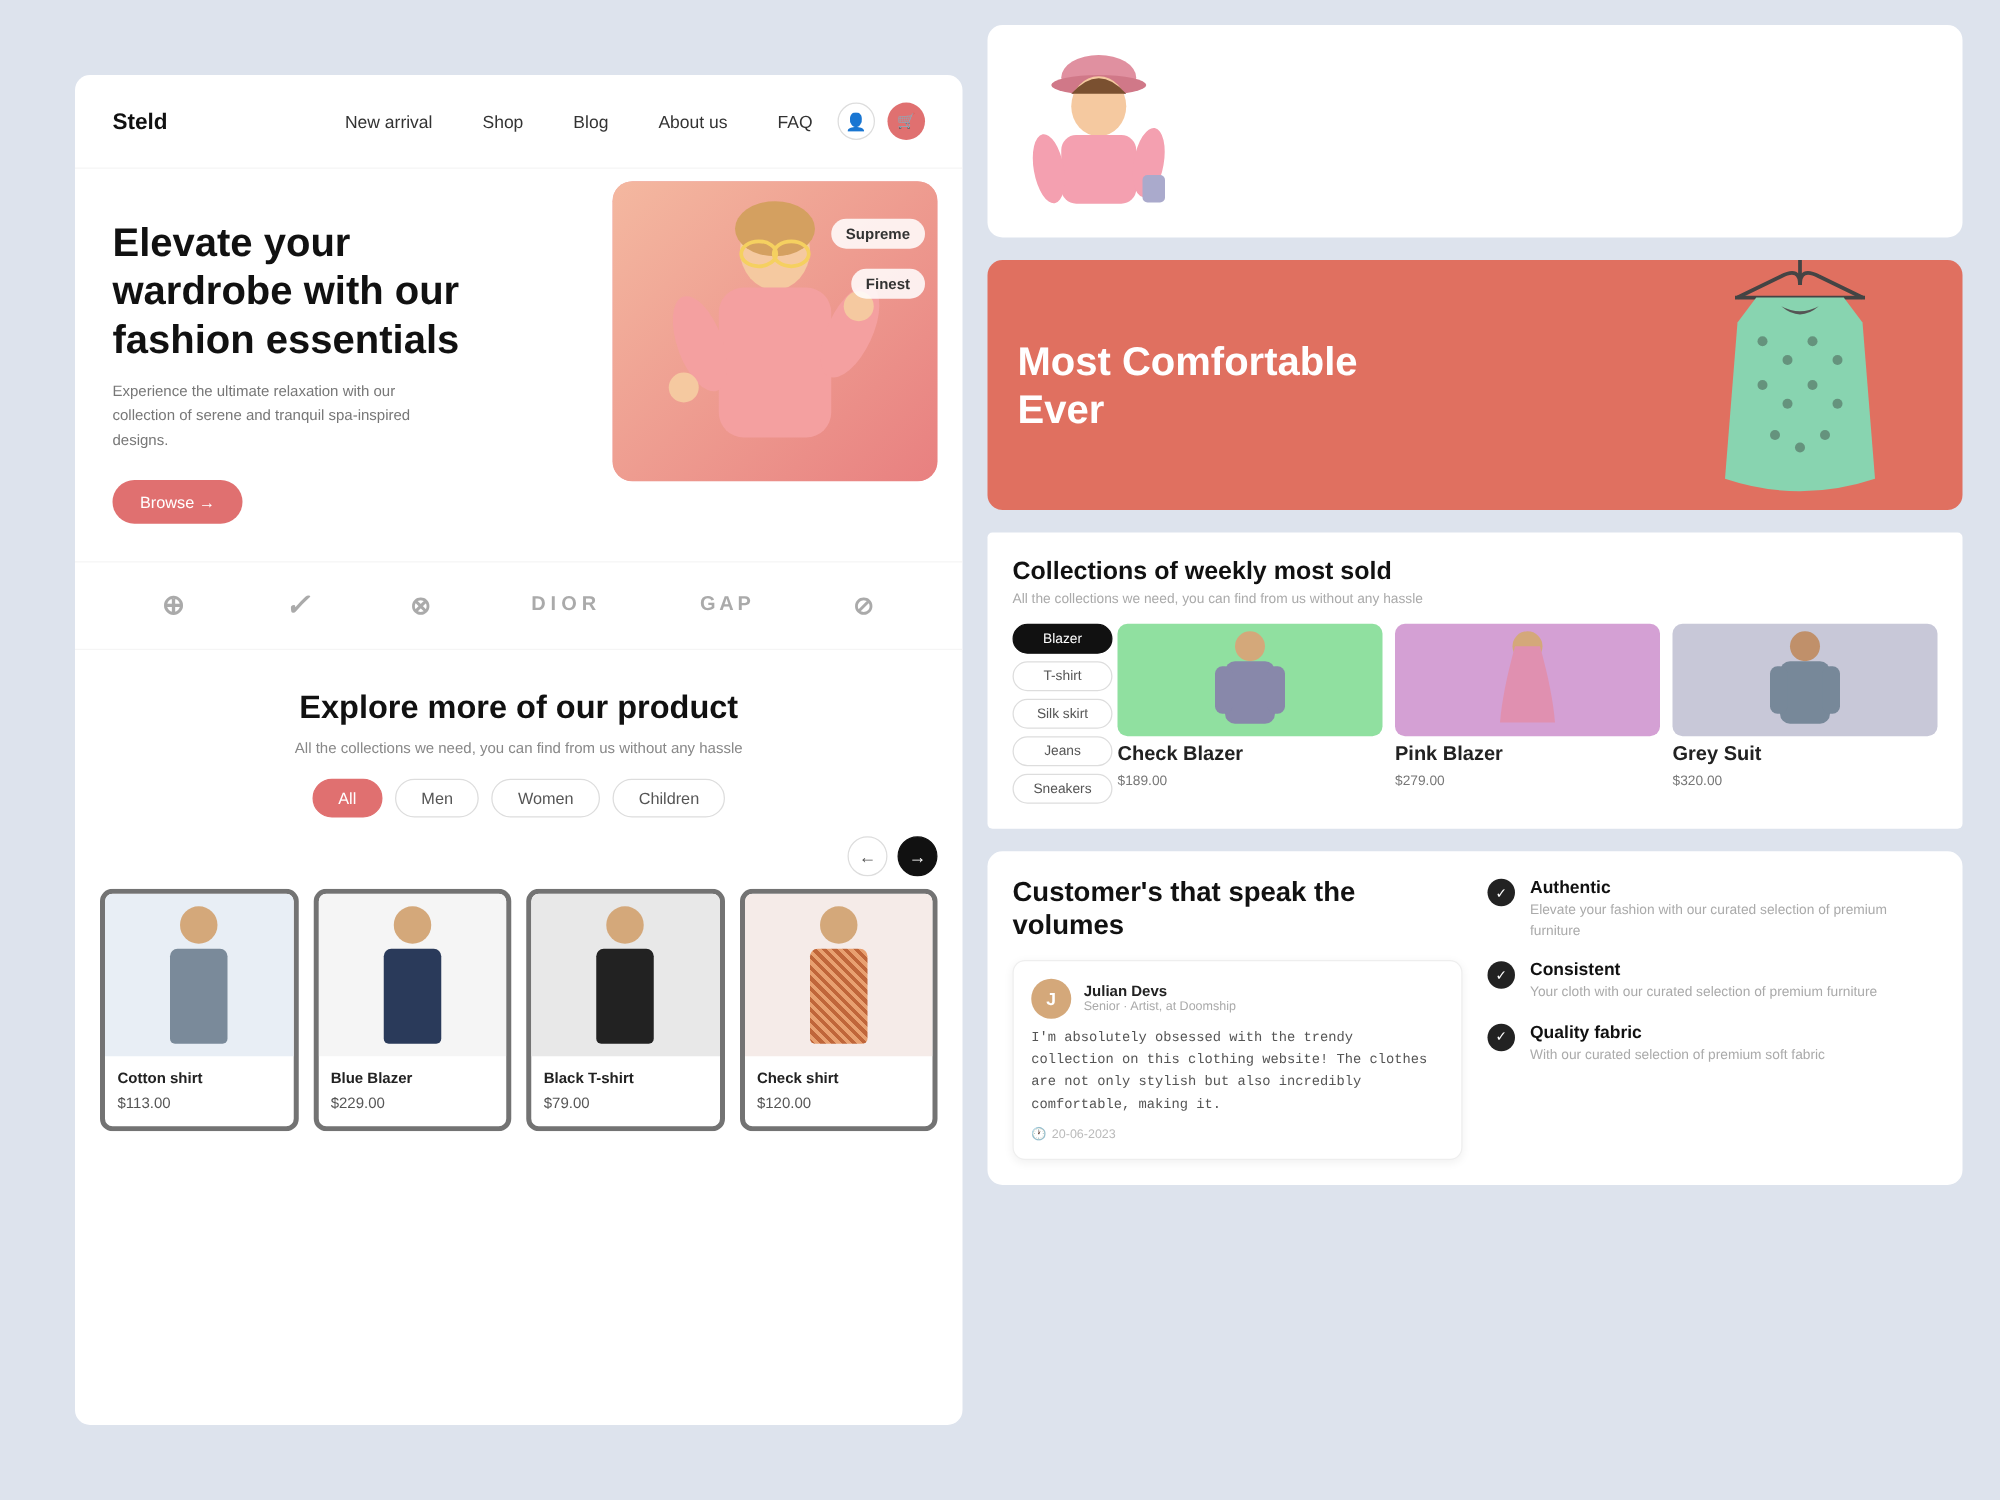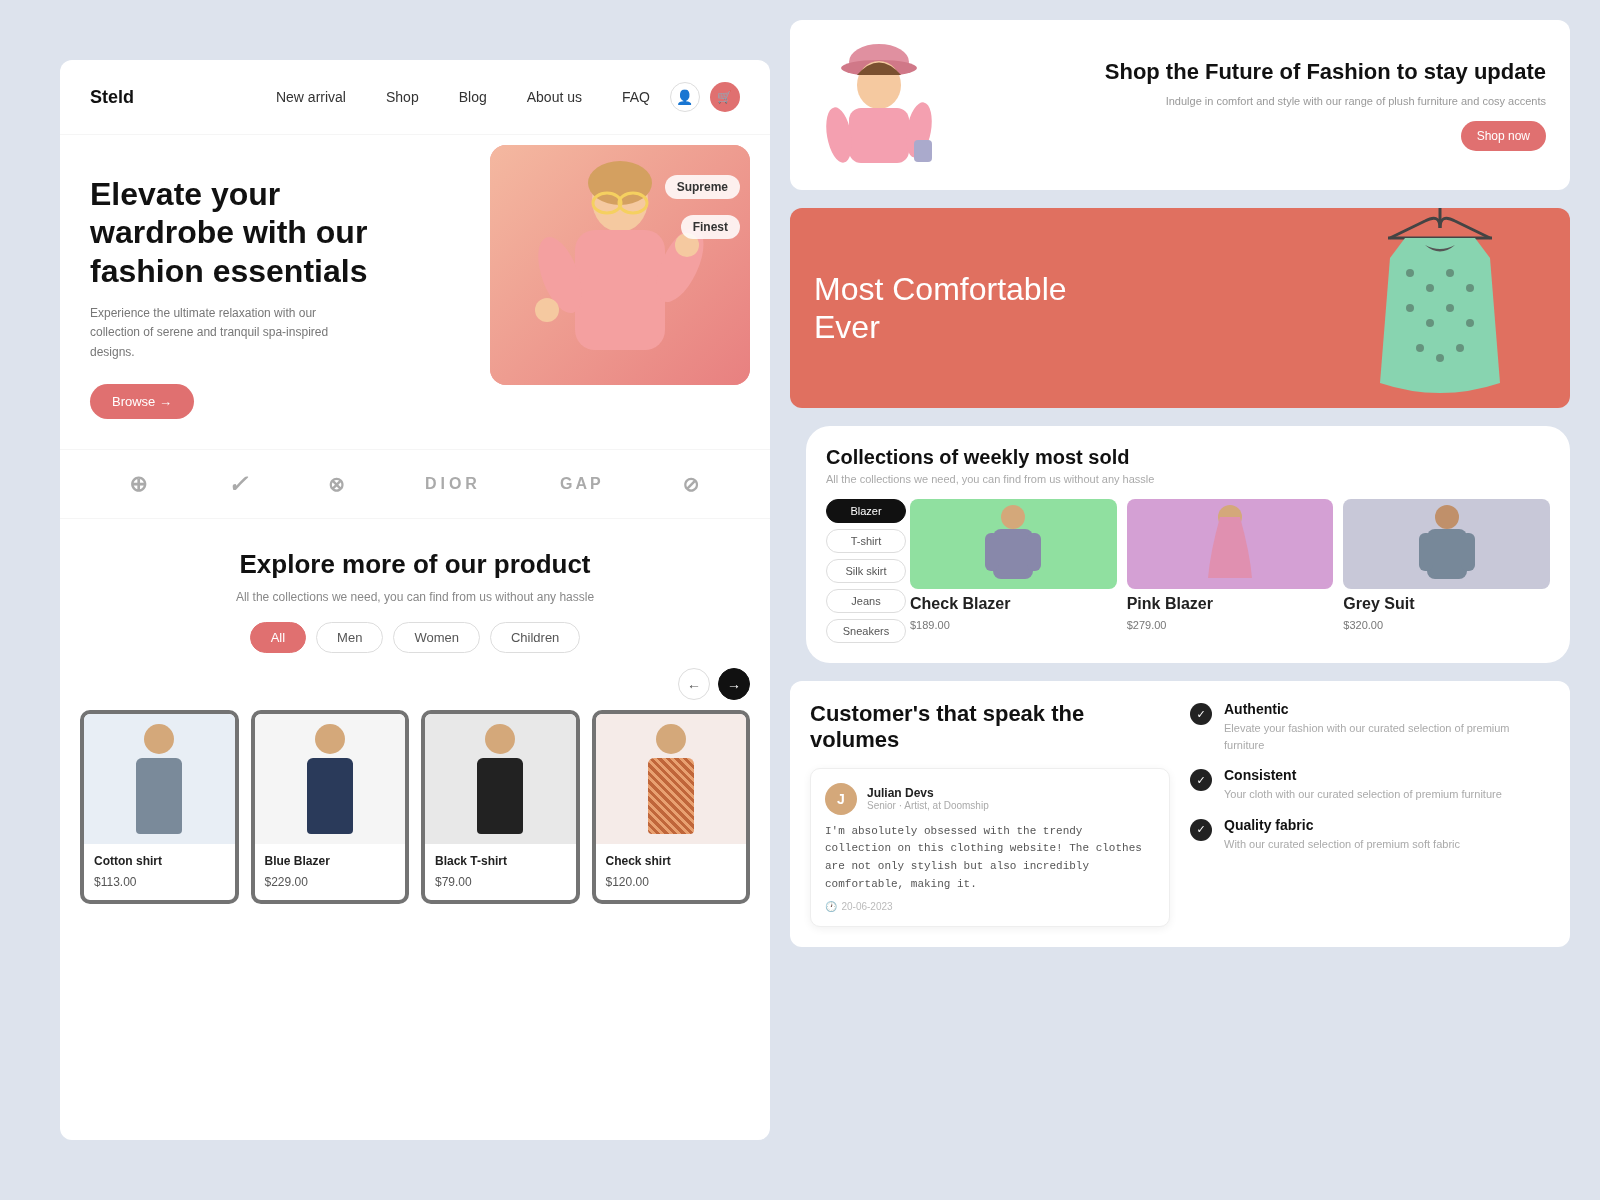--- a/index.html
+++ b/index.html
@@ -353,42 +353,41 @@
       padding: 30px 24px;
       display: flex;
       align-items: center;
       justify-content: space-between;
       min-height: 200px;
       position: relative;
       overflow: hidden;
     }
     .comfort-banner h2 {
       font-size: 32px;
-      font-weight: 400;
+      font-weight: 700;
       color: #fff;
       line-height: 1.2;
       max-width: 280px;
     }
     .comfort-banner-img {
       position: absolute;
       right: 40px;
       top: -10px;
       width: 180px;
       height: 220px;
       display: flex;
       align-items: center;
       justify-content: center;
     }
 
     
     .collections-section {
       background: #fff;
-      border-radius: 24px;
+      border-radius: 4px;
       padding: 20px 20px;
-      margin-left: 16px;
     }
     .collections-section h2 {
       font-size: 20px;
       font-weight: 700;
       color: #111;
       margin-bottom: 4px;
     }
     .collections-section p {
       font-size: 11px;
       color: #aaa;
@@ -696,25 +695,20 @@
 
         <rect x="30" y="68" width="60" height="55" rx="12" fill="#f4a0b0"></rect>
 
         <ellipse cx="20" cy="95" rx="12" ry="28" fill="#f4a0b0" transform="rotate(-10,20,95)"></ellipse>
         <ellipse cx="100" cy="90" rx="12" ry="28" fill="#f4a0b0" transform="rotate(10,100,90)"></ellipse>
 
         <rect x="95" y="100" width="18" height="22" rx="4" fill="#aaaacc"></rect>
 
         <path d="M38,35 Q60,10 82,35" fill="#7a5030" stroke="none"></path>
       </svg>
-    </div>
-    <div class="top-banner-text">
-      <h2>Shop the Future of Fashion to stay update</h2>
-      <p>Indulge in comfort and style with our range of plush furniture and cosy accents</p>
-      <button class="btn-shop-now">Shop now</button>
     </div>
   </div>
 
   <div class="comfort-banner">
     <h2>Most Comfortable Ever</h2>
     <div class="comfort-banner-img">
       <svg width="160" height="210" viewBox="0 0 160 210">
 
         <line x1="80" y1="5" x2="80" y2="25" stroke="#444" stroke-width="3"></line>
         <path d="M80,25 Q80,10 95,18 L130,35 M80,25 Q80,10 65,18 L30,35" fill="none" stroke="#444" stroke-width="3"></path>

